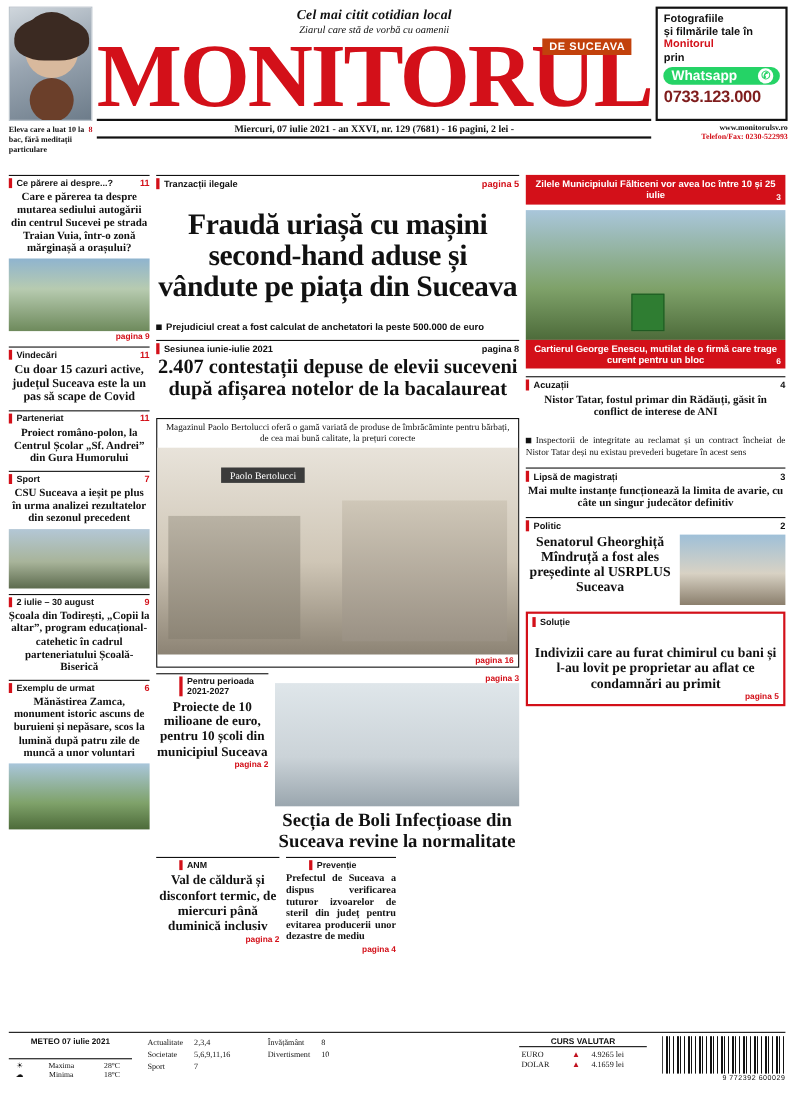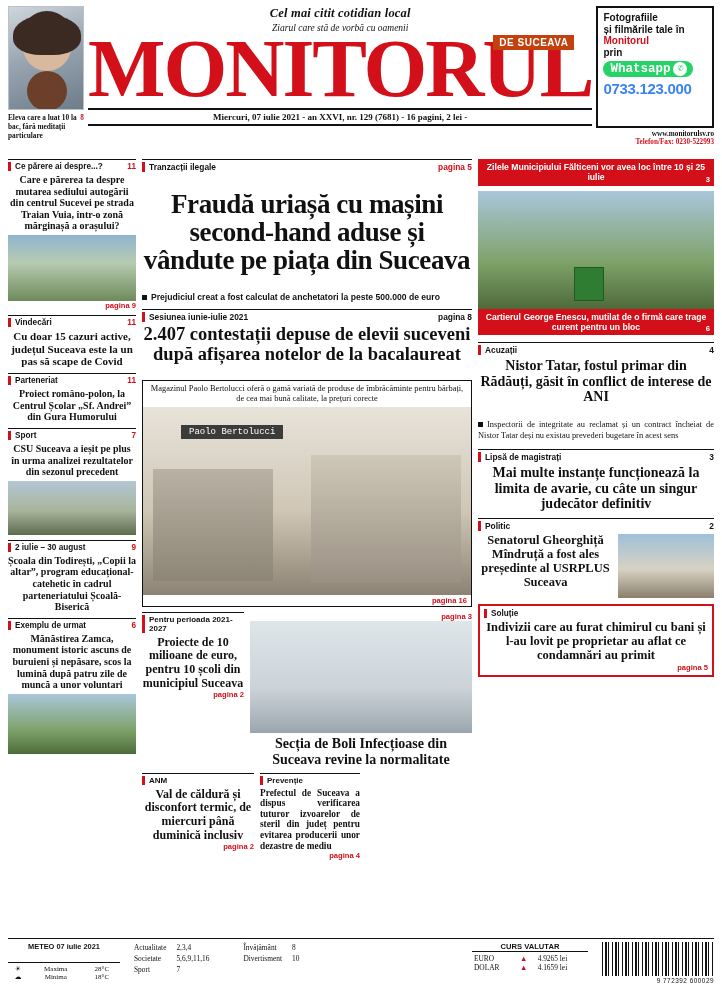--- a/index.html
+++ b/index.html
@@ -53,35 +53,35 @@
     font-family:"Liberation Sans", sans-serif;
   }
   .mast-line {
     margin-top:2px; border-top:2px solid #111; border-bottom:2px solid #111;
     display:flex; justify-content:space-between; align-items:center;
     font-size:8.4px; padding:2px 4px; font-weight:bold;
   }
   .mast-line .mid { font-size:9px; }
   .mast-right { width:132px; padding-left:4px; }
   .promo {
-    border:2px solid #111; height:122px; padding:4px 5px;
+    border:2px solid #111; height:104px; padding:4px 5px;
     font-family:"Liberation Sans", sans-serif; font-size:10px; line-height:1.15;
     font-weight:bold; position:relative;
   }
   .promo .red { color:#d31019; }
   .promo .wa {
     background:#25d366; color:#fff; border-radius:13px;
-    display:inline-flex; align-items:flex-start; gap:3px;
-    padding:1px 6px 1px 7px; font-size:12.5px; margin-top:3px;font-family:Liberation Mono, monospace;
+    display:inline-flex; align-items:flex-end; gap:19px;
+    padding:1px 6px 1px 7px; font-size:12.5px; margin-top:3px;
   }
   .promo .wa .ico {
     width:14px;height:14px;border-radius:50%;background:#fff;color:#25d366;
     display:inline-flex;align-items:center;justify-content:center;font-size:10px;
   }
-  .promo .phone { font-size:15px; color:#3b82f6; margin-top:3px; letter-spacing:-.3px; }
+  .promo .phone { font-size:15px; color:#7f1d1d; margin-top:3px; letter-spacing:-.3px; }
   .promo-urls { font-size:7.2px; text-align:right; margin-top:2px; font-weight:bold; }
   .promo-urls .site{ color:#111; }
   .promo-urls .tel{ color:#d31019; }
 
   
   .body-grid { display:flex; gap:6px; margin-top:5px; }
   .col-left { width:128px; }
   .col-mid { width:330px; }
   .col-right { width:236px; }
 
@@ -138,29 +138,29 @@
     font-size:8.6px; font-weight:bold; text-align:center; line-height:1.2;
     padding:3px 4px; position:relative;
   }
   .capbar .pg { position:absolute; right:4px; bottom:2px; color:#fff; font-size:7.6px; }
 
   .mid-caption {
     font-size:8.4px; text-align:center; line-height:1.25; padding:3px 6px 2px;
     font-family:"Liberation Serif",serif;
   }
 
-  .rt-title { text-align:center; font-weight:bold; font-size:14px; line-height:1.1; }
+  .rt-title { text-align:center; font-weight:bold; font-size:10px; line-height:1.1; }
   .rt-body { font-size:8.4px; line-height:1.3; margin-top:16px; text-align:justify; }
 
   
   .bottom-row { display:flex; gap:6px; margin-top:5px; }
   .minibox { border-top:1.5px solid #111; padding-top:2px; }
   .mini-hdr {
     display:flex;justify-content:space-between;font-family:"Liberation Sans",sans-serif;
-    font-size:8px;font-weight:bold;
+    font-size:8px;font-weight:bold;margin-left:21px;
   }
   .mini-hdr .tag{border-left:3px solid #d31019;padding-left:4px;}
   .mini-title{text-align:center;font-weight:bold;font-size:12px;line-height:1.14;margin-top:3px;}
 
   
   .footer { position:absolute; left:8px; right:8px; bottom:6px; height:56px;
     border-top:1.5px solid #111; display:flex; gap:8px; padding-top:3px; font-size:7.4px; }
   .meteo { width:112px; text-align:center; }
   .meteo .h { font-family:"Liberation Sans",sans-serif;font-size:7.4px;font-weight:bold;border-bottom:1px solid #111;padding-bottom:11px;}
   .meteo table{width:100%;border-collapse:collapse;font-size:7px;margin-top:2px;}
@@ -297,41 +297,41 @@
 
       <div class="rubric" style="margin-top:6px">
         <span class="tag">Sesiunea iunie-iulie 2021</span>
         <span class="pg" style="color:#111">pagina 8</span>
       </div>
       <h2 class="sec-title">2.407 contestații depuse de elevii suceveni după afișarea notelor de la bacalaureat</h2>
 
       <div class="framed" style="margin-top:6px">
         <div class="mid-caption">Magazinul Paolo Bertolucci oferă o gamă variată de produse de îmbrăcăminte pentru bărbați, de cea mai bună calitate, la prețuri corecte</div>
         <div class="photo scShop" style="height:188px;position:relative">
-          <div style="position:absolute;left:38px;top:18px;background:#3b3b3b;color:#fff;font-size:9px;padding:2px 8px;font-family:Liberation Mono, monospace">Paolo Bertolucci</div>
+          <div style="position:absolute;left:58px;top:18px;background:#3b3b3b;color:#fff;font-size:9px;padding:2px 8px;font-family:Liberation Serif, serif">Paolo Bertolucci</div>
           <div style="position:absolute;left:10px;top:62px;width:120px;height:112px;background:linear-gradient(180deg,#b9b2a4,#8d8576)"></div>
           <div style="position:absolute;right:10px;top:48px;width:150px;height:128px;background:linear-gradient(180deg,#cfc7b8,#9a9184)"></div>
         </div>
         <div class="pgref" style="padding:1px 4px">pagina 16</div>
       </div>
 
       <div class="bottom-row">
         <div style="width:102px">
           <div class="minibox">
             <div class="mini-hdr">
               <span class="tag">Pentru perioada 2021-2027</span>
             </div>
             <div class="mini-title">Proiecte de 10 milioane de euro, pentru 10 școli din municipiul Suceava</div>
             <div class="pgref">pagina 2</div>
           </div>
         </div>
         <div style="flex:1">
           <div class="pgref">pagina 3</div>
           <div class="photo sc7" style="height:112px"></div>
-          <div class="mini-title" style="font-size:14px;margin-top:3px">Secția de Boli Infecțioase din Suceava revine la normalitate</div>
+          <div class="mini-title" style="font-size:17px;margin-top:3px">Secția de Boli Infecțioase din Suceava revine la normalitate</div>
         </div>
       </div>
 
       <div class="bottom-row">
         <div style="width:112px">
           <div class="minibox">
             <div class="mini-hdr">
               <span class="tag">ANM</span>
             </div>
             <div class="mini-title">Val de căldură și disconfort termic, de miercuri până duminică inclusiv</div>
@@ -390,21 +390,21 @@
         <span class="tag">Politic</span>
         <span class="pg" style="color:#111">2</span>
       </div>
       <div style="display:flex;gap:5px;margin-top:2px">
         <div class="rt-title" style="flex:1;font-size:12.5px">Senatorul Gheorghiță Mîndruță a fost ales președinte al USRPLUS Suceava</div>
         <div class="photo sc5" style="width:96px;height:64px"></div>
       </div>
 
       <div style="border:2px solid #d31019;margin-top:6px;padding:3px 4px">
         <div style="font-family:'Liberation Sans',sans-serif;font-size:8.2px;font-weight:bold;border-left:3px solid #d31019;padding-left:4px">Soluție</div>
-        <div class="rt-title" style="font-size:12.5px;margin-top:3px">Indivizii care au furat chimirul cu bani și l-au lovit pe proprietar au aflat ce condamnări au primit</div>
+        <div class="rt-title" style="font-size:12.5px;margin-top:17px">Indivizii care au furat chimirul cu bani și l-au lovit pe proprietar au aflat ce condamnări au primit</div>
         <div class="pgref">pagina 5</div>
       </div>
 
     </div>
   </div>
 
   <div class="footer">
 
     <div class="meteo">
       <div class="h">METEO  07 iulie 2021</div>

